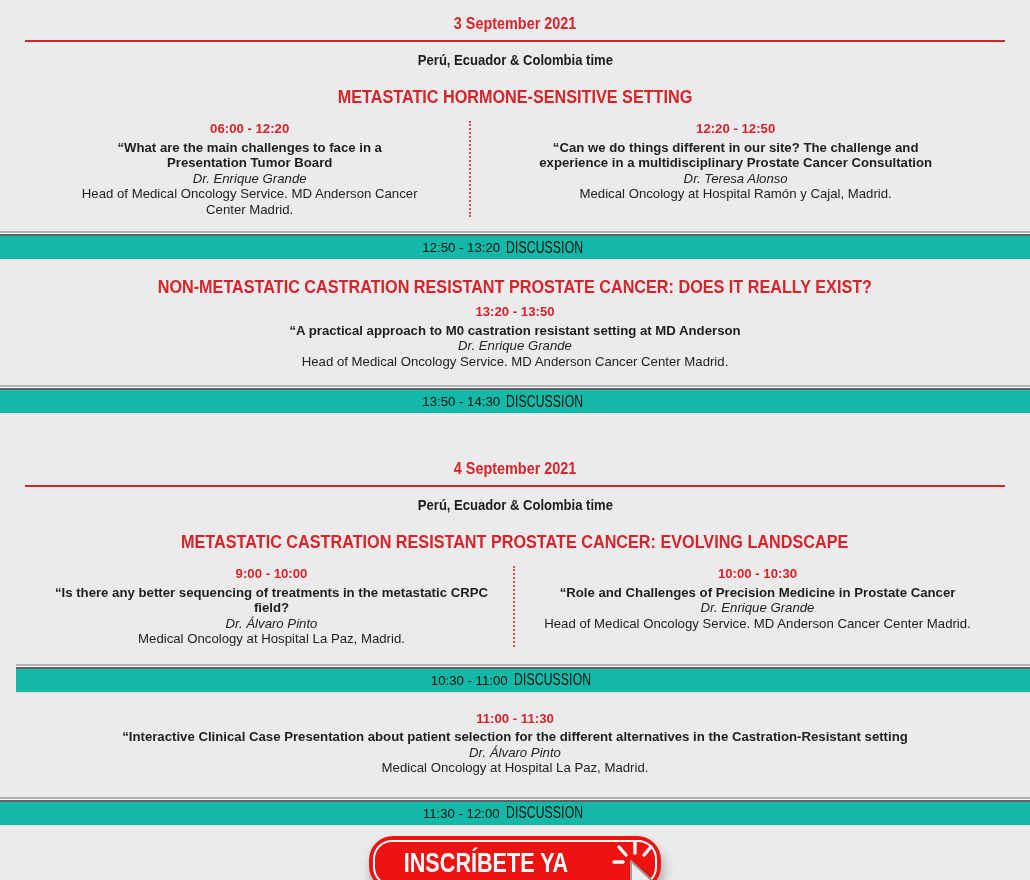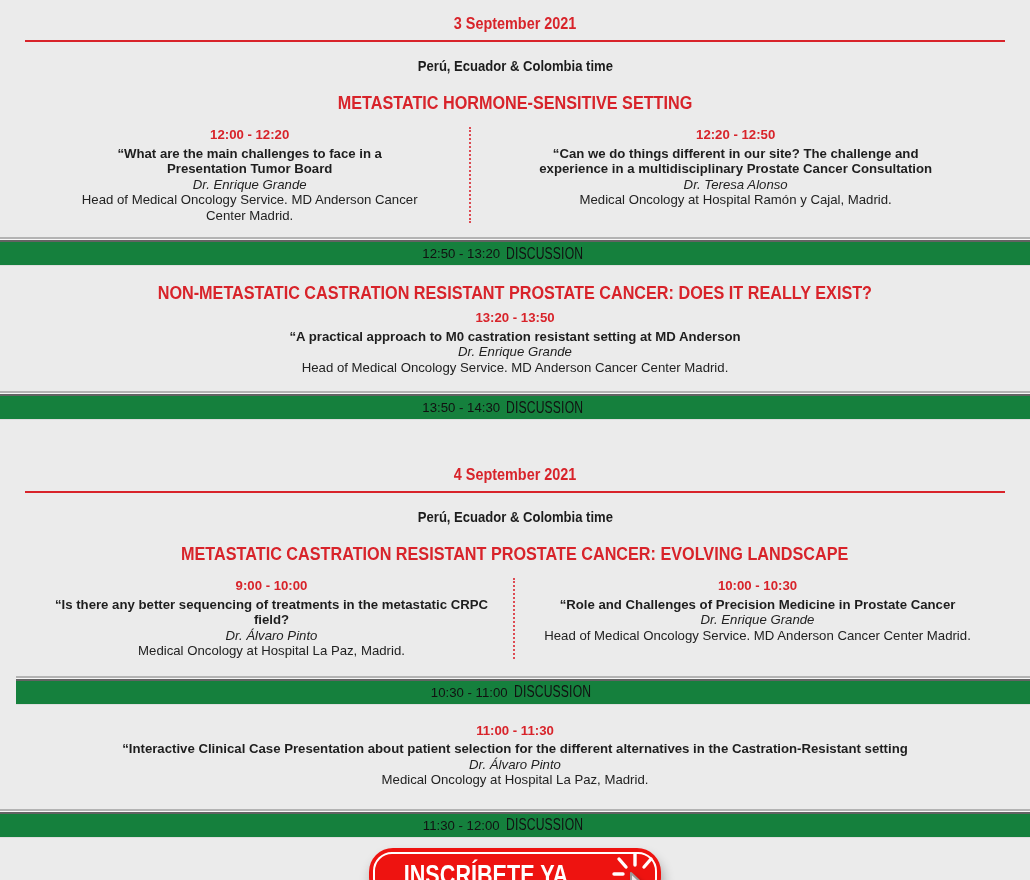--- a/index.html
+++ b/index.html
@@ -12,21 +12,21 @@
   .condensed{display:inline-block;transform:scaleX(0.9);transform-origin:center;white-space:nowrap;}
 
   .day-date{
     margin-top:15px;font-size:16px;font-weight:bold;color:#d8232a;
     text-align:center;letter-spacing:0px;
   }
   .date-underline{
     border:none;border-top:2px solid #d8232a;margin:7px 25px 0 25px;height:0;
   }
   .timezone{
-    margin-top:16px;font-size:14.5px;font-weight:bold;color:#1c1c1c;text-align:center;
+    margin-top:10px;font-size:14.5px;font-weight:bold;color:#1c1c1c;text-align:center;
   }
   .section-heading{
     margin-top:19px;font-size:18px;font-weight:bold;color:#d8232a;text-align:center;
   }
 
   .talk{text-align:center;font-size:13.2px;line-height:15.5px;color:#222;}
   .talk-time{color:#d8232a;font-weight:bold;font-size:13.2px;margin-bottom:3px;}
   .talk-title{font-weight:bold;color:#1e1e1e;margin:0 auto;}
   .talk-speaker{font-style:italic;}
   .talk-aff{margin:0 auto;}
@@ -39,21 +39,21 @@
   .d2-right{width:50%;}
 
   .single-talk{margin-top:6px;}
 
   .discussion-bar{margin-top:14px;}
   .discussion-rule{
     height:5px;
     background:linear-gradient(to bottom,#b3b3b3 0 2px,#f7f7f7 2px 3px,#636363 3px 5px);
   }
   .discussion-body{
-    background:#15803d;height:23px;display:flex;align-items:center;justify-content:center;
+    background:#14b8a6;height:23px;display:flex;align-items:center;justify-content:center;
     font-size:13.2px;color:#111;border-bottom:1px solid #dedede;
   }
   .discussion-time{letter-spacing:0;}
   .discussion-label{
     display:inline-block;transform:scaleX(0.76);transform-origin:left center;
     font-size:16px;margin-left:6px;letter-spacing:0.2px;
   }
 
   .gap-between-days{height:46px;}
 
@@ -87,21 +87,21 @@
     <div class="timezone">
       <span class="condensed">Perú, Ecuador &amp; Colombia time</span>
     </div>
 
     <div class="section-heading">
       <span class="condensed">METASTATIC HORMONE-SENSITIVE SETTING</span>
     </div>
 
     <div class="two-col">
       <div class="col d1-left talk">
-        <div class="talk-time">12:00 - 12:20</div>
+        <div class="talk-time">06:00 - 12:20</div>
         <div class="talk-title" style="max-width:312px;">“What are the main challenges to face in a Presentation Tumor Board</div>
         <div class="talk-speaker">Dr. Enrique Grande</div>
         <div class="talk-aff" style="max-width:345px;">Head of Medical Oncology Service. MD Anderson Cancer Center Madrid.</div>
       </div>
       <div class="col d1-right talk">
         <div class="talk-time">12:20 - 12:50</div>
         <div class="talk-title" style="max-width:430px;">“Can we do things different in our site? The challenge and experience in a multidisciplinary Prostate Cancer Consultation</div>
         <div class="talk-speaker">Dr. Teresa Alonso</div>
         <div class="talk-aff">Medical Oncology at Hospital Ramón y Cajal, Madrid.</div>
       </div>

